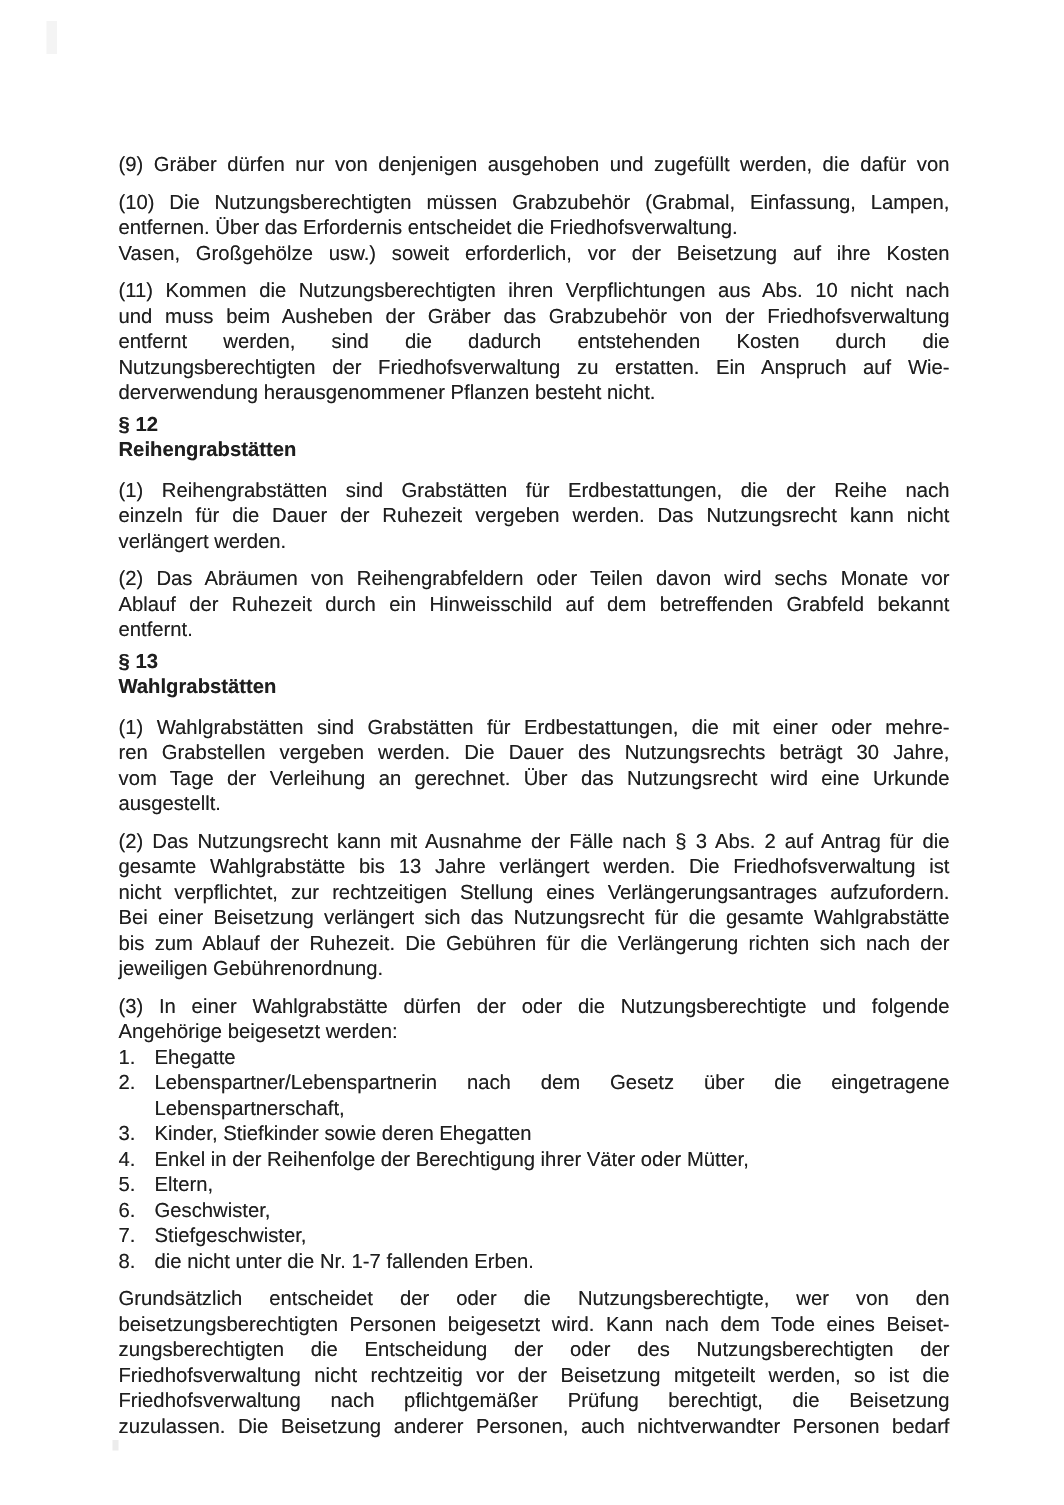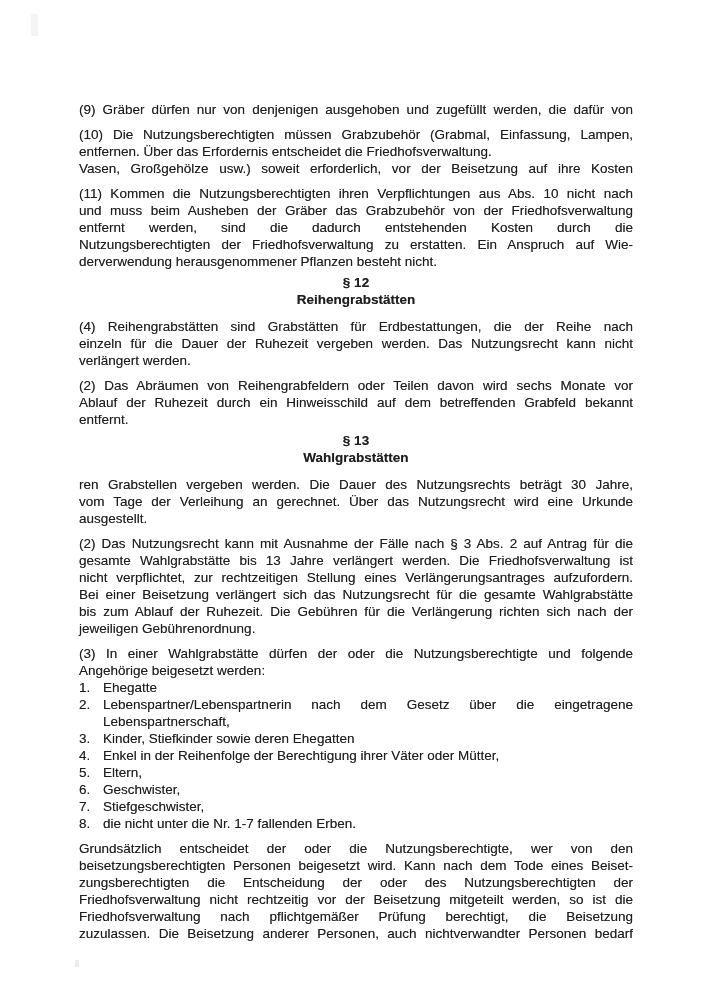--- a/index.html
+++ b/index.html
@@ -13,21 +13,21 @@
     background:#ffffff;color:#1e1e1e;overflow:hidden;
   }
   .doc{
     position:absolute;left:79px;top:101px;width:554px;
     font-size:13.5px;line-height:17px;
     text-shadow:0 0 0.3px rgba(30,30,30,0.55);
   }
   .block{margin:0 0 8px 0;}
   .line{min-height:17px;white-space:normal;}
   .j{text-align:justify;text-align-last:justify;}
-  .heading{text-align:center;font-weight:bold;margin-top:-4px;margin-bottom:10px;}
+  .heading{text-align:left;font-weight:bold;margin-top:-4px;margin-bottom:10px;}
   .tight{margin-bottom:0;}
   .list .li{display:flex;align-items:flex-start;}
   .num{flex:0 0 24px;width:24px;}
   .itext{flex:1 1 auto;min-width:0;}
   .artifact{position:absolute;}
   .artifact.a1{left:31px;top:14px;width:7px;height:22px;background:#f4f4f4;}
   .artifact.a2{left:75px;top:960px;width:4px;height:7px;background:#ececec;}
 </style>
 </head>
 <body>
@@ -48,34 +48,35 @@
         <div class="line j">und muss beim Ausheben der Gräber das Grabzubehör von der Friedhofsverwaltung</div>
         <div class="line j">entfernt werden, sind die dadurch entstehenden Kosten durch die</div>
         <div class="line j">Nutzungsberechtigten der Friedhofsverwaltung zu erstatten. Ein Anspruch auf Wie-</div>
         <div class="line">derverwendung herausgenommener Pflanzen besteht nicht.</div>
       </div>
       <div class="block heading">
         <div class="line">§ 12</div>
         <div class="line">Reihengrabstätten</div>
       </div>
       <div class="block para">
-        <div class="line j">(4) Reihengrabstätten sind Grabstätten für Erdbestattungen, die der Reihe nach</div>
+        <div class="line j">(1) Reihengrabstätten sind Grabstätten für Erdbestattungen, die der Reihe nach</div>
         <div class="line j">einzeln für die Dauer der Ruhezeit vergeben werden. Das Nutzungsrecht kann nicht</div>
         <div class="line">verlängert werden.</div>
       </div>
       <div class="block para">
         <div class="line j">(2) Das Abräumen von Reihengrabfeldern oder Teilen davon wird sechs Monate vor</div>
         <div class="line j">Ablauf der Ruhezeit durch ein Hinweisschild auf dem betreffenden Grabfeld bekannt</div>
         <div class="line">entfernt.</div>
       </div>
       <div class="block heading">
         <div class="line">§ 13</div>
         <div class="line">Wahlgrabstätten</div>
       </div>
       <div class="block para">
+        <div class="line j">(1) Wahlgrabstätten sind Grabstätten für Erdbestattungen, die mit einer oder mehre-</div>
         <div class="line j">ren Grabstellen vergeben werden. Die Dauer des Nutzungsrechts beträgt 30 Jahre,</div>
         <div class="line j">vom Tage der Verleihung an gerechnet. Über das Nutzungsrecht wird eine Urkunde</div>
         <div class="line">ausgestellt.</div>
       </div>
       <div class="block para">
         <div class="line j">(2) Das Nutzungsrecht kann mit Ausnahme der Fälle nach § 3 Abs. 2 auf Antrag für die</div>
         <div class="line j">gesamte Wahlgrabstätte bis 13 Jahre verlängert werden. Die Friedhofsverwaltung ist</div>
         <div class="line j">nicht verpflichtet, zur rechtzeitigen Stellung eines Verlängerungsantrages aufzufordern.</div>
         <div class="line j">Bei einer Beisetzung verlängert sich das Nutzungsrecht für die gesamte Wahlgrabstätte</div>
         <div class="line j">bis zum Ablauf der Ruhezeit. Die Gebühren für die Verlängerung richten sich nach der</div>

